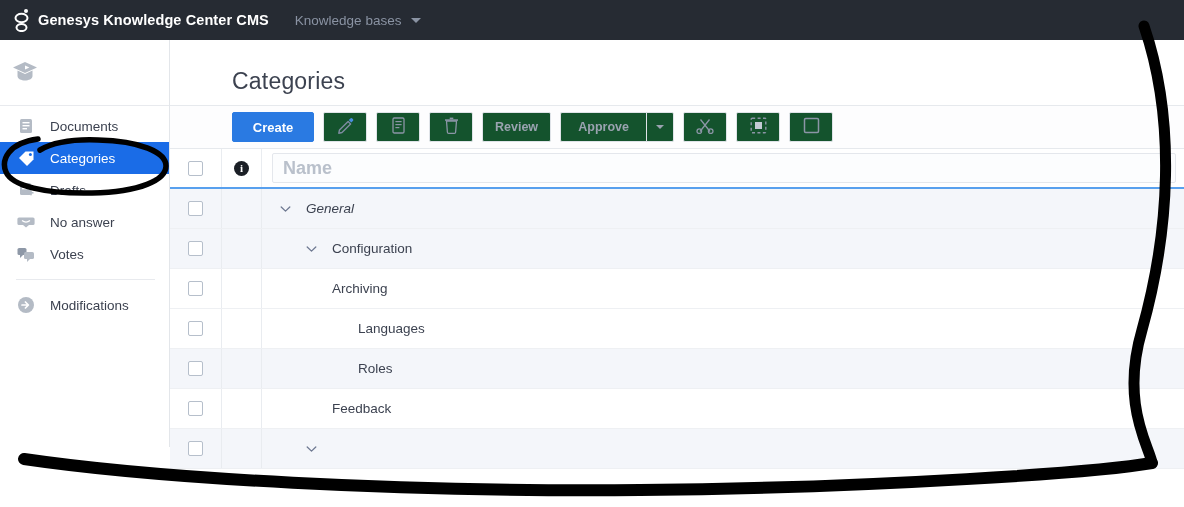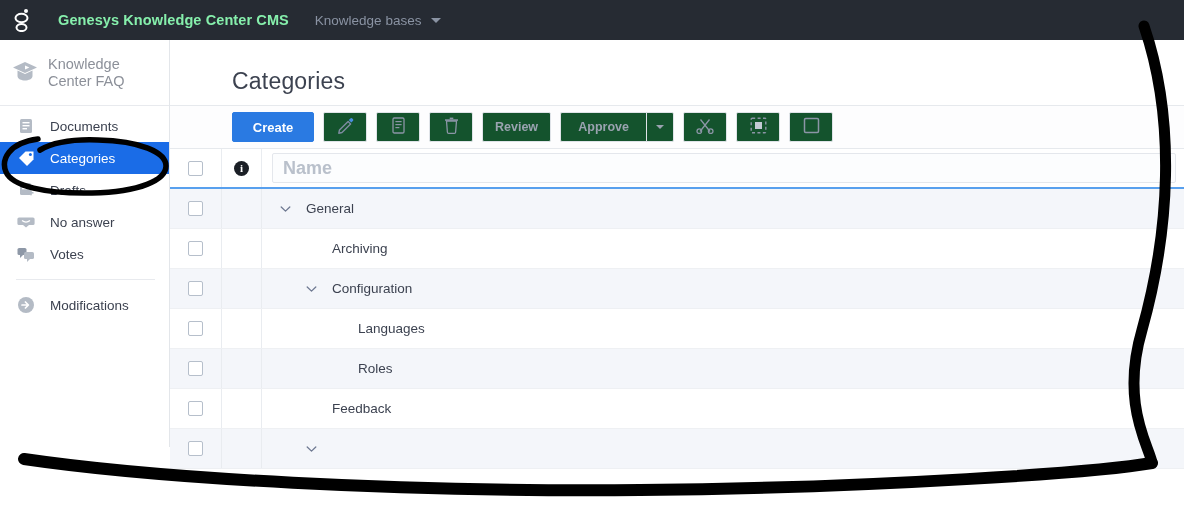--- a/index.html
+++ b/index.html
@@ -13,22 +13,22 @@
 
   
   .topbar {
     position: absolute; top:0; left:0;
     width: 1184px; height: 40px;
     background: #262b33;
     display: flex; align-items: center;
   }
   .gen-logo { width: 34px; display:flex; justify-content:center; align-items:center; margin-left:4px; }
   .app-title {
-    color:#86efac; font-size: 14.5px; font-weight: bold;
-    letter-spacing: .1px; white-space: nowrap; margin-left: 20px;
+    color:#ffffff; font-size: 14.5px; font-weight: bold;
+    letter-spacing: .1px; white-space: nowrap;
   }
   .kb-menu {
     margin-left: 26px; display:flex; align-items:center; gap:10px;
     color:#8a93a3; font-size:13.5px; cursor:pointer; white-space:nowrap;
   }
   .caret-dn {
     width:0;height:0;border-left:5px solid transparent;border-right:5px solid transparent;
     border-top:5px solid #8a93a3; display:inline-block;
   }
 
@@ -138,24 +138,20 @@
 
   <div class="sidebar">
     <div class="kb-header">
       <span>
         <svg width="26" height="22" viewBox="0 0 26 22">
           <path d="M13 2 L25 7.5 L13 13 L1 7.5 Z" fill="#b4bbc5"></path>
           <path d="M5.5 10.5 v5.5 c0 3 4 4.5 7.5 4.5 s7.5-1.5 7.5-4.5 v-5.5 l-7.5 3.4 z" fill="#b4bbc5"></path>
           <path d="M13 5.4 L17.4 7.4 L13 9.4 z" fill="#ffffff"></path>
         </svg>
       </span>
-      <div class="kb-name">
-        <div>Knowledge</div>
-        <div>Center FAQ</div>
-      </div>
     </div>
 
     <div class="nav">
       <div class="nav-item">
         <span class="ico">
           <svg width="14" height="16" viewBox="0 0 14 16">
               <rect x="1" y="1" width="12" height="14" rx="1.5" fill="#b4bbc5"></rect>
               <rect x="3.5" y="4" width="7" height="1.4" fill="#fff"></rect>
               <rect x="3.5" y="7" width="7" height="1.4" fill="#fff"></rect>
               <rect x="3.5" y="10" width="4.5" height="1.4" fill="#fff"></rect>
@@ -314,45 +310,45 @@
             <div class="col-chk">
               <span class="chkbox"></span>
             </div>
             <div class="col-info"></div>
             <div class="cell-name" style="padding-left: 14px;">
               <span class="twisty">
                 <svg width="11" height="8" viewBox="0 0 11 8">
                   <path d="M1.2 2 L5.5 6.1 L9.8 2" fill="none" stroke="#6e7991" stroke-width="1.3" stroke-linecap="round" stroke-linejoin="round"></path>
                 </svg>
               </span>
-              <span style="padding-left: 12px;">General</span>
-            </div>
-          </div>
-          <div class="trow">
-            <div class="col-chk">
-              <span class="chkbox"></span>
-            </div>
-            <div class="col-info"></div>
-            <div class="cell-name" style="padding-left: 40px;">
-              <span class="twisty-sp"></span>
-              <span style="padding-left: 12px;">Archiving</span>
+              <span style="padding-left: 12px; font-style: italic;">General</span>
             </div>
           </div>
           <div class="trow alt">
             <div class="col-chk">
               <span class="chkbox"></span>
             </div>
             <div class="col-info"></div>
             <div class="cell-name" style="padding-left: 40px;">
               <span class="twisty">
                 <svg width="11" height="8" viewBox="0 0 11 8">
                   <path d="M1.2 2 L5.5 6.1 L9.8 2" fill="none" stroke="#6e7991" stroke-width="1.3" stroke-linecap="round" stroke-linejoin="round"></path>
                 </svg>
               </span>
               <span style="padding-left: 12px;">Configuration</span>
+            </div>
+          </div>
+          <div class="trow">
+            <div class="col-chk">
+              <span class="chkbox"></span>
+            </div>
+            <div class="col-info"></div>
+            <div class="cell-name" style="padding-left: 40px;">
+              <span class="twisty-sp"></span>
+              <span style="padding-left: 12px;">Archiving</span>
             </div>
           </div>
           <div class="trow">
             <div class="col-chk">
               <span class="chkbox"></span>
             </div>
             <div class="col-info"></div>
             <div class="cell-name" style="padding-left: 66px;">
               <span class="twisty-sp"></span>
               <span style="padding-left: 12px; text-align: right;">Languages</span>

